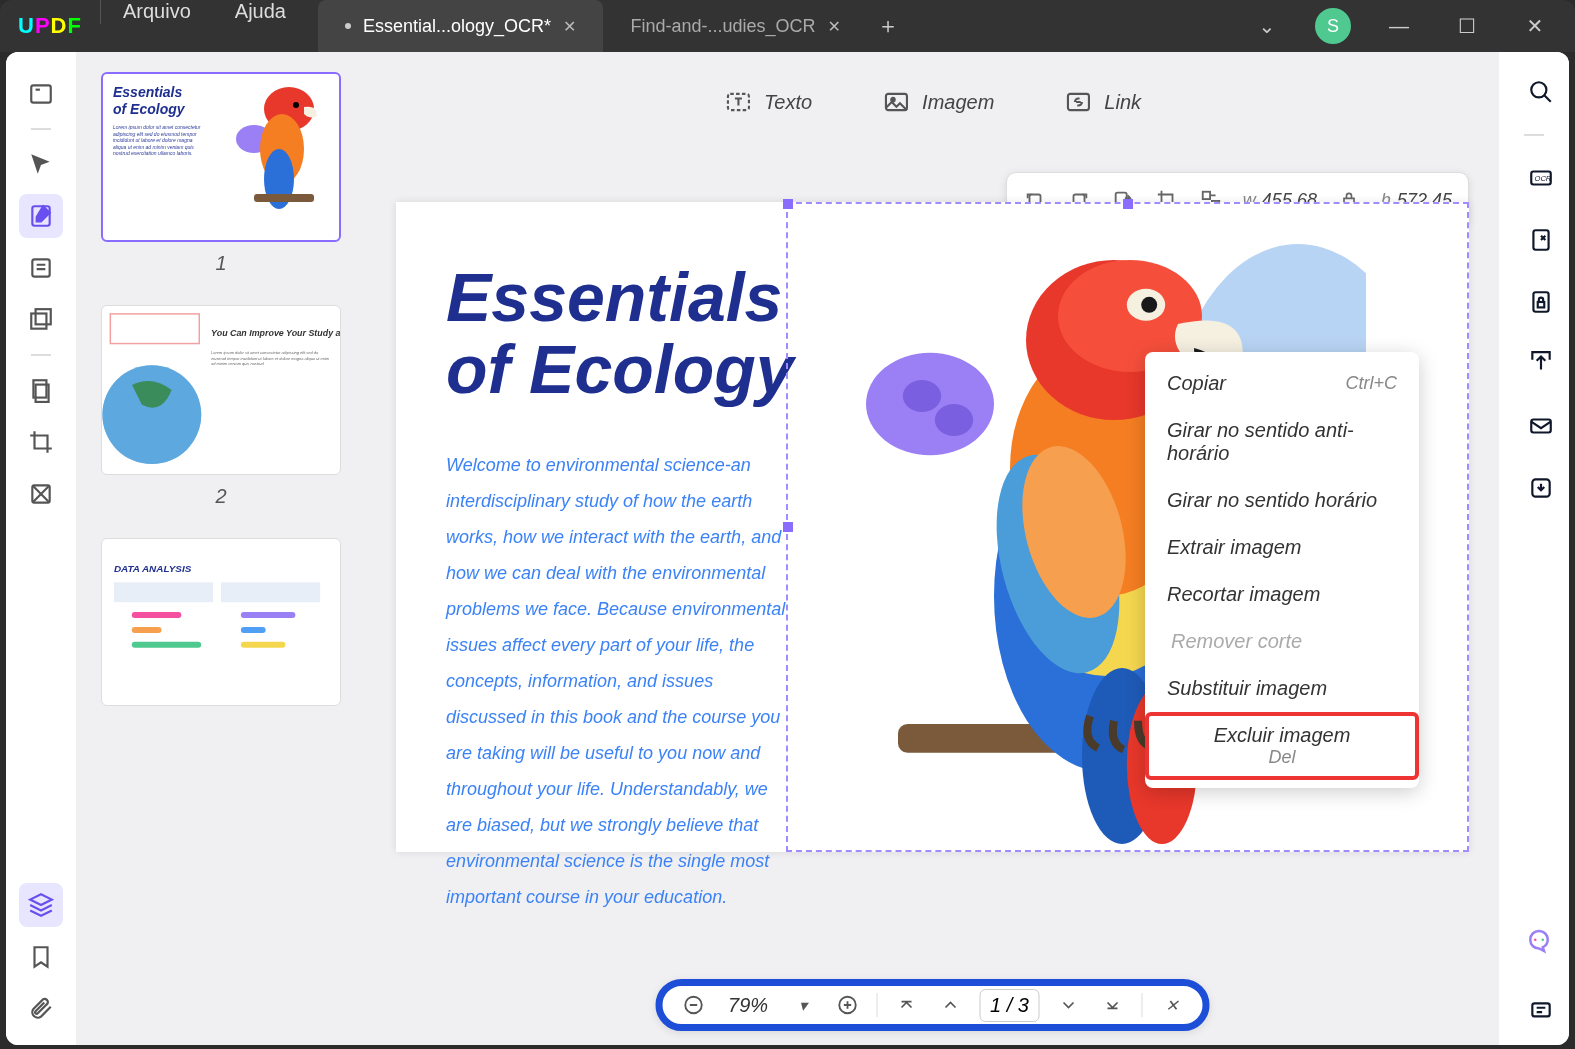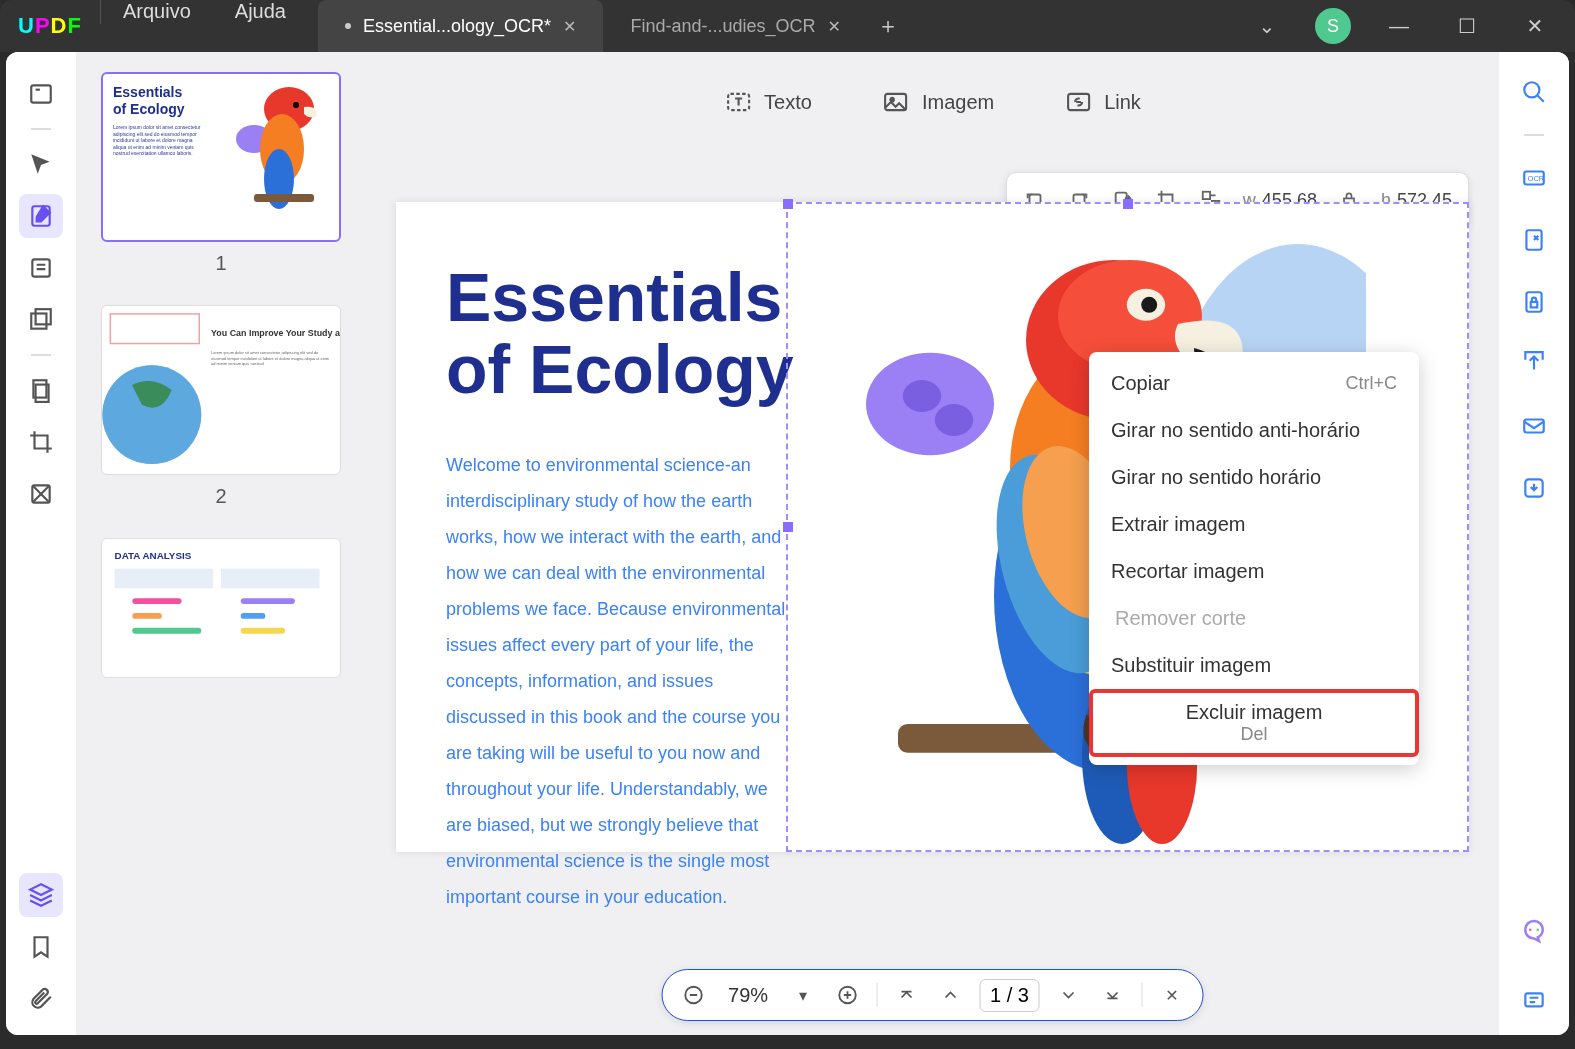--- a/index.html
+++ b/index.html
@@ -17,21 +17,21 @@
 .tab.active { background:#444; border-top-left-radius:8px; border-top-right-radius:8px; color:#fff; }
 .tab.inactive { color:#aaa; }
 .tab .dirty-dot { width:6px; height:6px; border-radius:50%; background:#ccc; }
 .tab .close-x { font-size:16px; color:#bbb; }
 .add-tab { width:40px; display:flex; align-items:center; justify-content:center; font-size:22px; color:#ccc; }
 .tb-right { display:flex; align-items:center; gap:28px; padding-right:20px; }
 .tb-icon { width:40px; height:40px; display:flex; align-items:center; justify-content:center; color:#ccc; font-size:20px; }
 .avatar { width:36px; height:36px; border-radius:50%; background:#4fc98f; color:#fff; display:flex; align-items:center; justify-content:center; font-size:18px; }
 
 
-.workspace { position:absolute; top:52px; left:0; right:0; bottom:0; background:#f0f0f3; display:flex; border-radius:12px; margin:0 6px 14px 6px; }
+.workspace { position:absolute; top:52px; left:0; right:0; bottom:0; background:#f0f0f3; display:flex; border-radius:12px; margin:0 6px 4px 6px;font-style:italic; }
 
 
 .left-tools { width:70px; background:#fff; border-top-left-radius:12px; border-bottom-left-radius:12px; display:flex; flex-direction:column; align-items:center; padding-top:20px; gap:8px; }
 .ltool { width:44px; height:44px; display:flex; align-items:center; justify-content:center; border-radius:8px; color:#555; }
 .ltool.active { background:#e8e6ff; color:#6a4ff0; }
 .ltool.bottom-group { margin-top:auto; }
 .lsep { width:20px; height:2px; background:#ddd; margin:4px 0; }
 
 
 .thumb-col { width:290px; padding:20px 20px; overflow:auto; }
@@ -58,34 +58,34 @@
 
 .parrot { position:absolute; top:160px; left:480px; width:520px; height:640px; }
 
 
 .img-toolbar { position:absolute; top:120px; right:30px; height:56px; background:#fff; border:1px solid #ddd; border-radius:10px; display:flex; align-items:center; padding:0 10px; gap:8px; box-shadow:0 2px 8px rgba(0,0,0,.1); }
 .img-tbtn { width:36px; height:36px; display:flex; align-items:center; justify-content:center; color:#666; }
 .img-tdim { display:flex; align-items:center; gap:6px; font-size:18px; color:#444; padding:0 6px; }
 .img-tdim .lab { color:#888; }
 
 
-.ctx { position:absolute; top:300px; right:80px; width:330px; background:#fff; border-radius:8px; box-shadow:0 4px 20px rgba(0,0,0,.2); padding:8px 0; }
+.ctx { position:absolute; top:300px; right:80px; width:274px; background:#fff; border-radius:8px; box-shadow:0 4px 20px rgba(0,0,0,.2); padding:8px 0; }
 .ctx-item { display:flex; justify-content:space-between; align-items:center; padding:12px 22px; font-size:20px; color:#333; }
 .ctx-item.disabled { color:#aaa;padding-left:26px; }
 .ctx-item.hl { outline:4px solid #e33; outline-offset:-4px; border-radius:6px;flex-direction:column; }
 .ctx-item .sc { color:#888; font-size:18px; }
 
 
 .right-tools { width:70px; background:#fff; border-top-right-radius:12px; border-bottom-right-radius:12px; display:flex; flex-direction:column; align-items:center; padding-top:20px; gap:22px; }
-.rtool { width:40px; height:40px; display:flex; align-items:center; justify-content:center; color:#3b82f6; }
+.rtool { width:40px; height:40px; display:flex; align-items:center; justify-content:flex-end; color:#0f172a; }
 .rtool.bottom { margin-top:auto; margin-bottom:8px; }
 .rsep { width:20px; height:2px; background:#ddd; }
 
 
-.page-bar { position:absolute; bottom:14px; left:50%; transform:translateX(-50%); height:52px; background:#fff; border:1px solid #1d4ed8; border-radius:26px; display:flex; align-items:center; padding:0 16px; gap:14px; box-shadow:0 2px 8px rgba(0,0,0,.1); }
+.page-bar { position:absolute; bottom:14px; left:50%; transform:translateX(-50%); height:52px; background:#fff; border:7px solid #1d4ed8; border-radius:26px; display:flex; align-items:center; padding:0 16px; gap:14px; box-shadow:0 2px 8px rgba(0,0,0,.1); }
 .pb-btn { width:30px; height:30px; display:flex; align-items:center; justify-content:center; color:#555; }
 .pb-zoom { font-size:20px; color:#333; padding:0 6px; }
 .pb-sep { width:1px; height:24px; background:#ddd; }
 .pb-pagebox { border:1px solid #ccc; border-radius:6px; padding:4px 10px; font-size:20px; }
 
 
 .mini1 { position:absolute; top:10px; left:10px; font-family:"Times New Roman",serif; font-size:14px; font-weight:bold; color:#1e2f8f; }
 .mini-parrot { position:absolute; top:5px; right:5px; width:100px; height:140px; }
 .mini-text { position:absolute; top:50px; left:10px; width:90px; font-size:5px; color:#2b3a9a; line-height:1.3; }
 </style>
@@ -213,21 +213,21 @@
         <rect x="8" y="8" width="90" height="30" fill="none" stroke="#f5a0a0" stroke-width="1.5"></rect>
         <text x="110" y="30" font-size="9" font-weight="bold" fill="#333">You Can Improve Your Study and Learning Skills</text>
         <circle cx="50" cy="110" r="50" fill="#7bb8e8"></circle>
         <circle cx="50" cy="110" r="50" fill="#4a9dd8" opacity="0.6"></circle>
         <path d="M30 80 Q50 70 70 85 Q60 110 40 100" fill="#3a8c5a"></path>
         <foreignObject x="110" y="45" width="120" height="110"><div style="font-size:4px;color:#666;line-height:1.4;">Lorem ipsum dolor sit amet consectetur adipiscing elit sed do eiusmod tempor incididunt ut labore et dolore magna aliqua ut enim ad minim veniam quis nostrud</div></foreignObject>
       </svg>
     </div>
     <div class="thumb-num">2</div>
 
-    <div class="thumb" style="height:140px;">
+    <div class="thumb" style="height:168px;">
       <svg width="100%" height="100%" viewBox="0 0 240 140">
         <text x="12" y="20" font-size="10" font-weight="bold" fill="#1e2f8f">DATA ANALYSIS</text>
         <rect x="12" y="30" width="100" height="20" fill="#e8eef7"></rect>
         <rect x="120" y="30" width="100" height="20" fill="#e8eef7"></rect>
         <rect x="30" y="60" width="50" height="6" fill="#f54fa0" rx="3"></rect>
         <rect x="30" y="75" width="30" height="6" fill="#f59f4f" rx="3"></rect>
         <rect x="30" y="90" width="70" height="6" fill="#4fc98f" rx="3"></rect>
         <rect x="140" y="60" width="55" height="6" fill="#9b7ff5" rx="3"></rect>
         <rect x="140" y="75" width="25" height="6" fill="#4fa0f5" rx="3"></rect>
         <rect x="140" y="90" width="45" height="6" fill="#f5d74f" rx="3"></rect>

